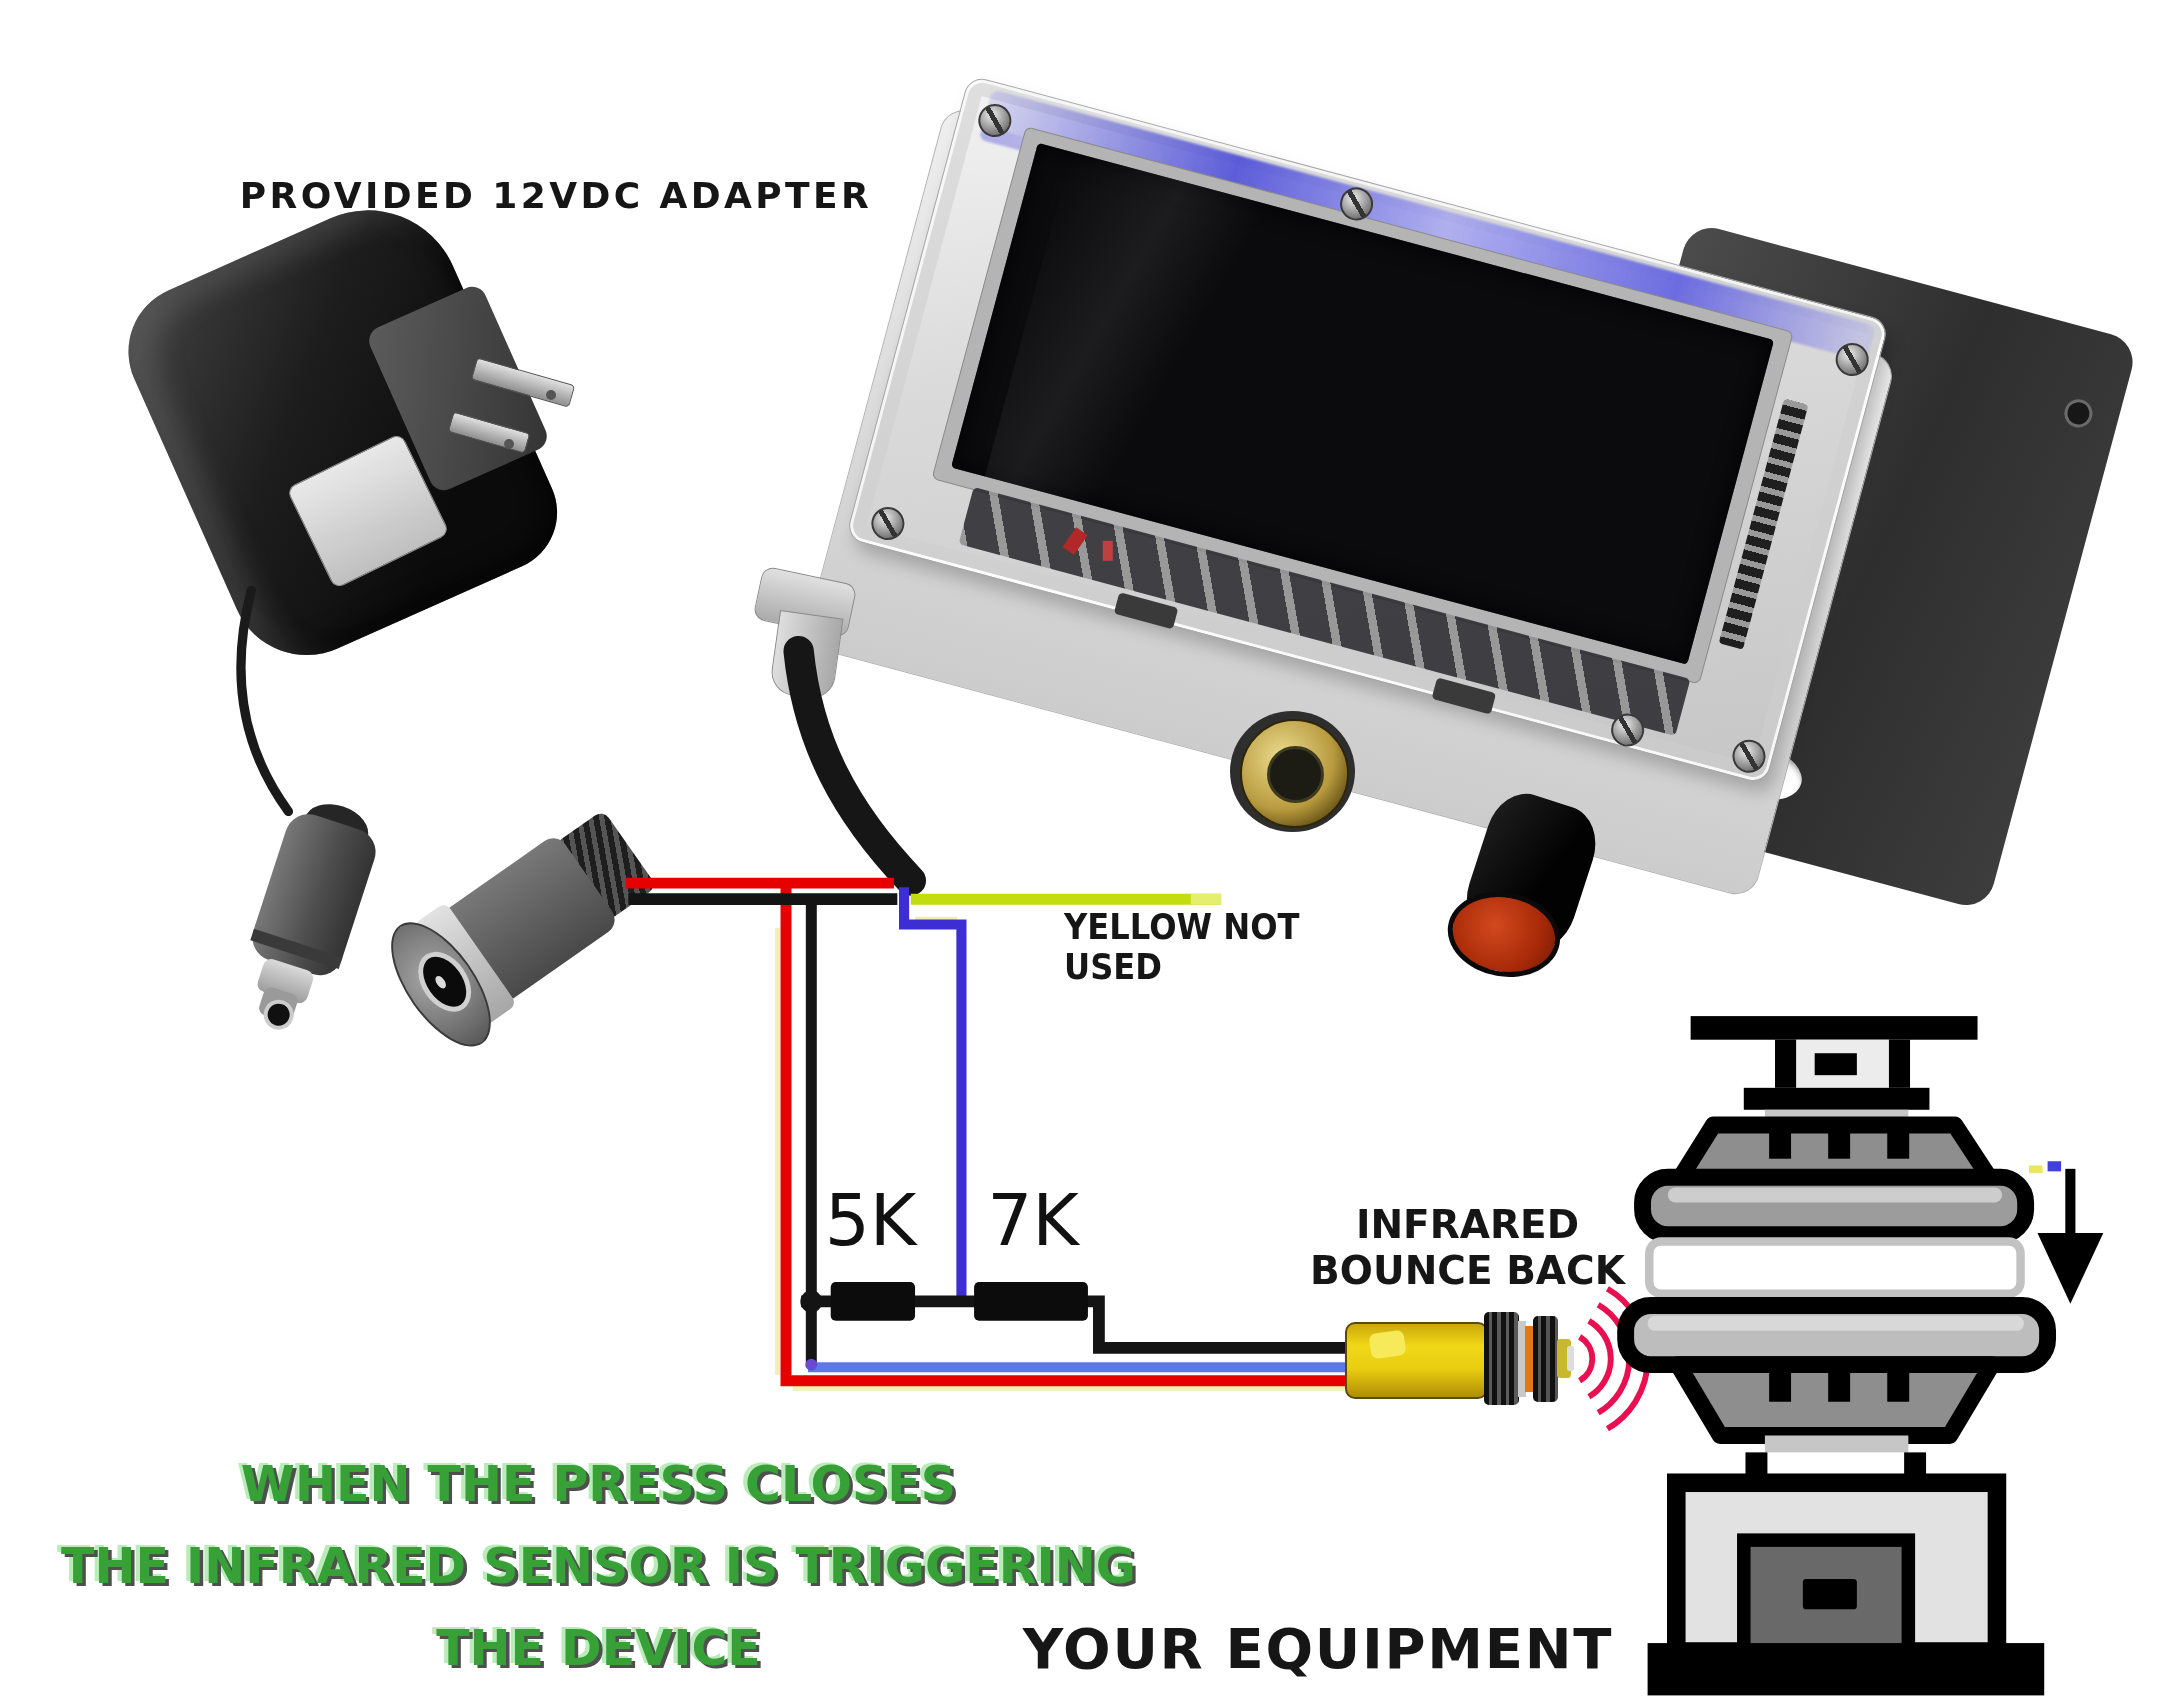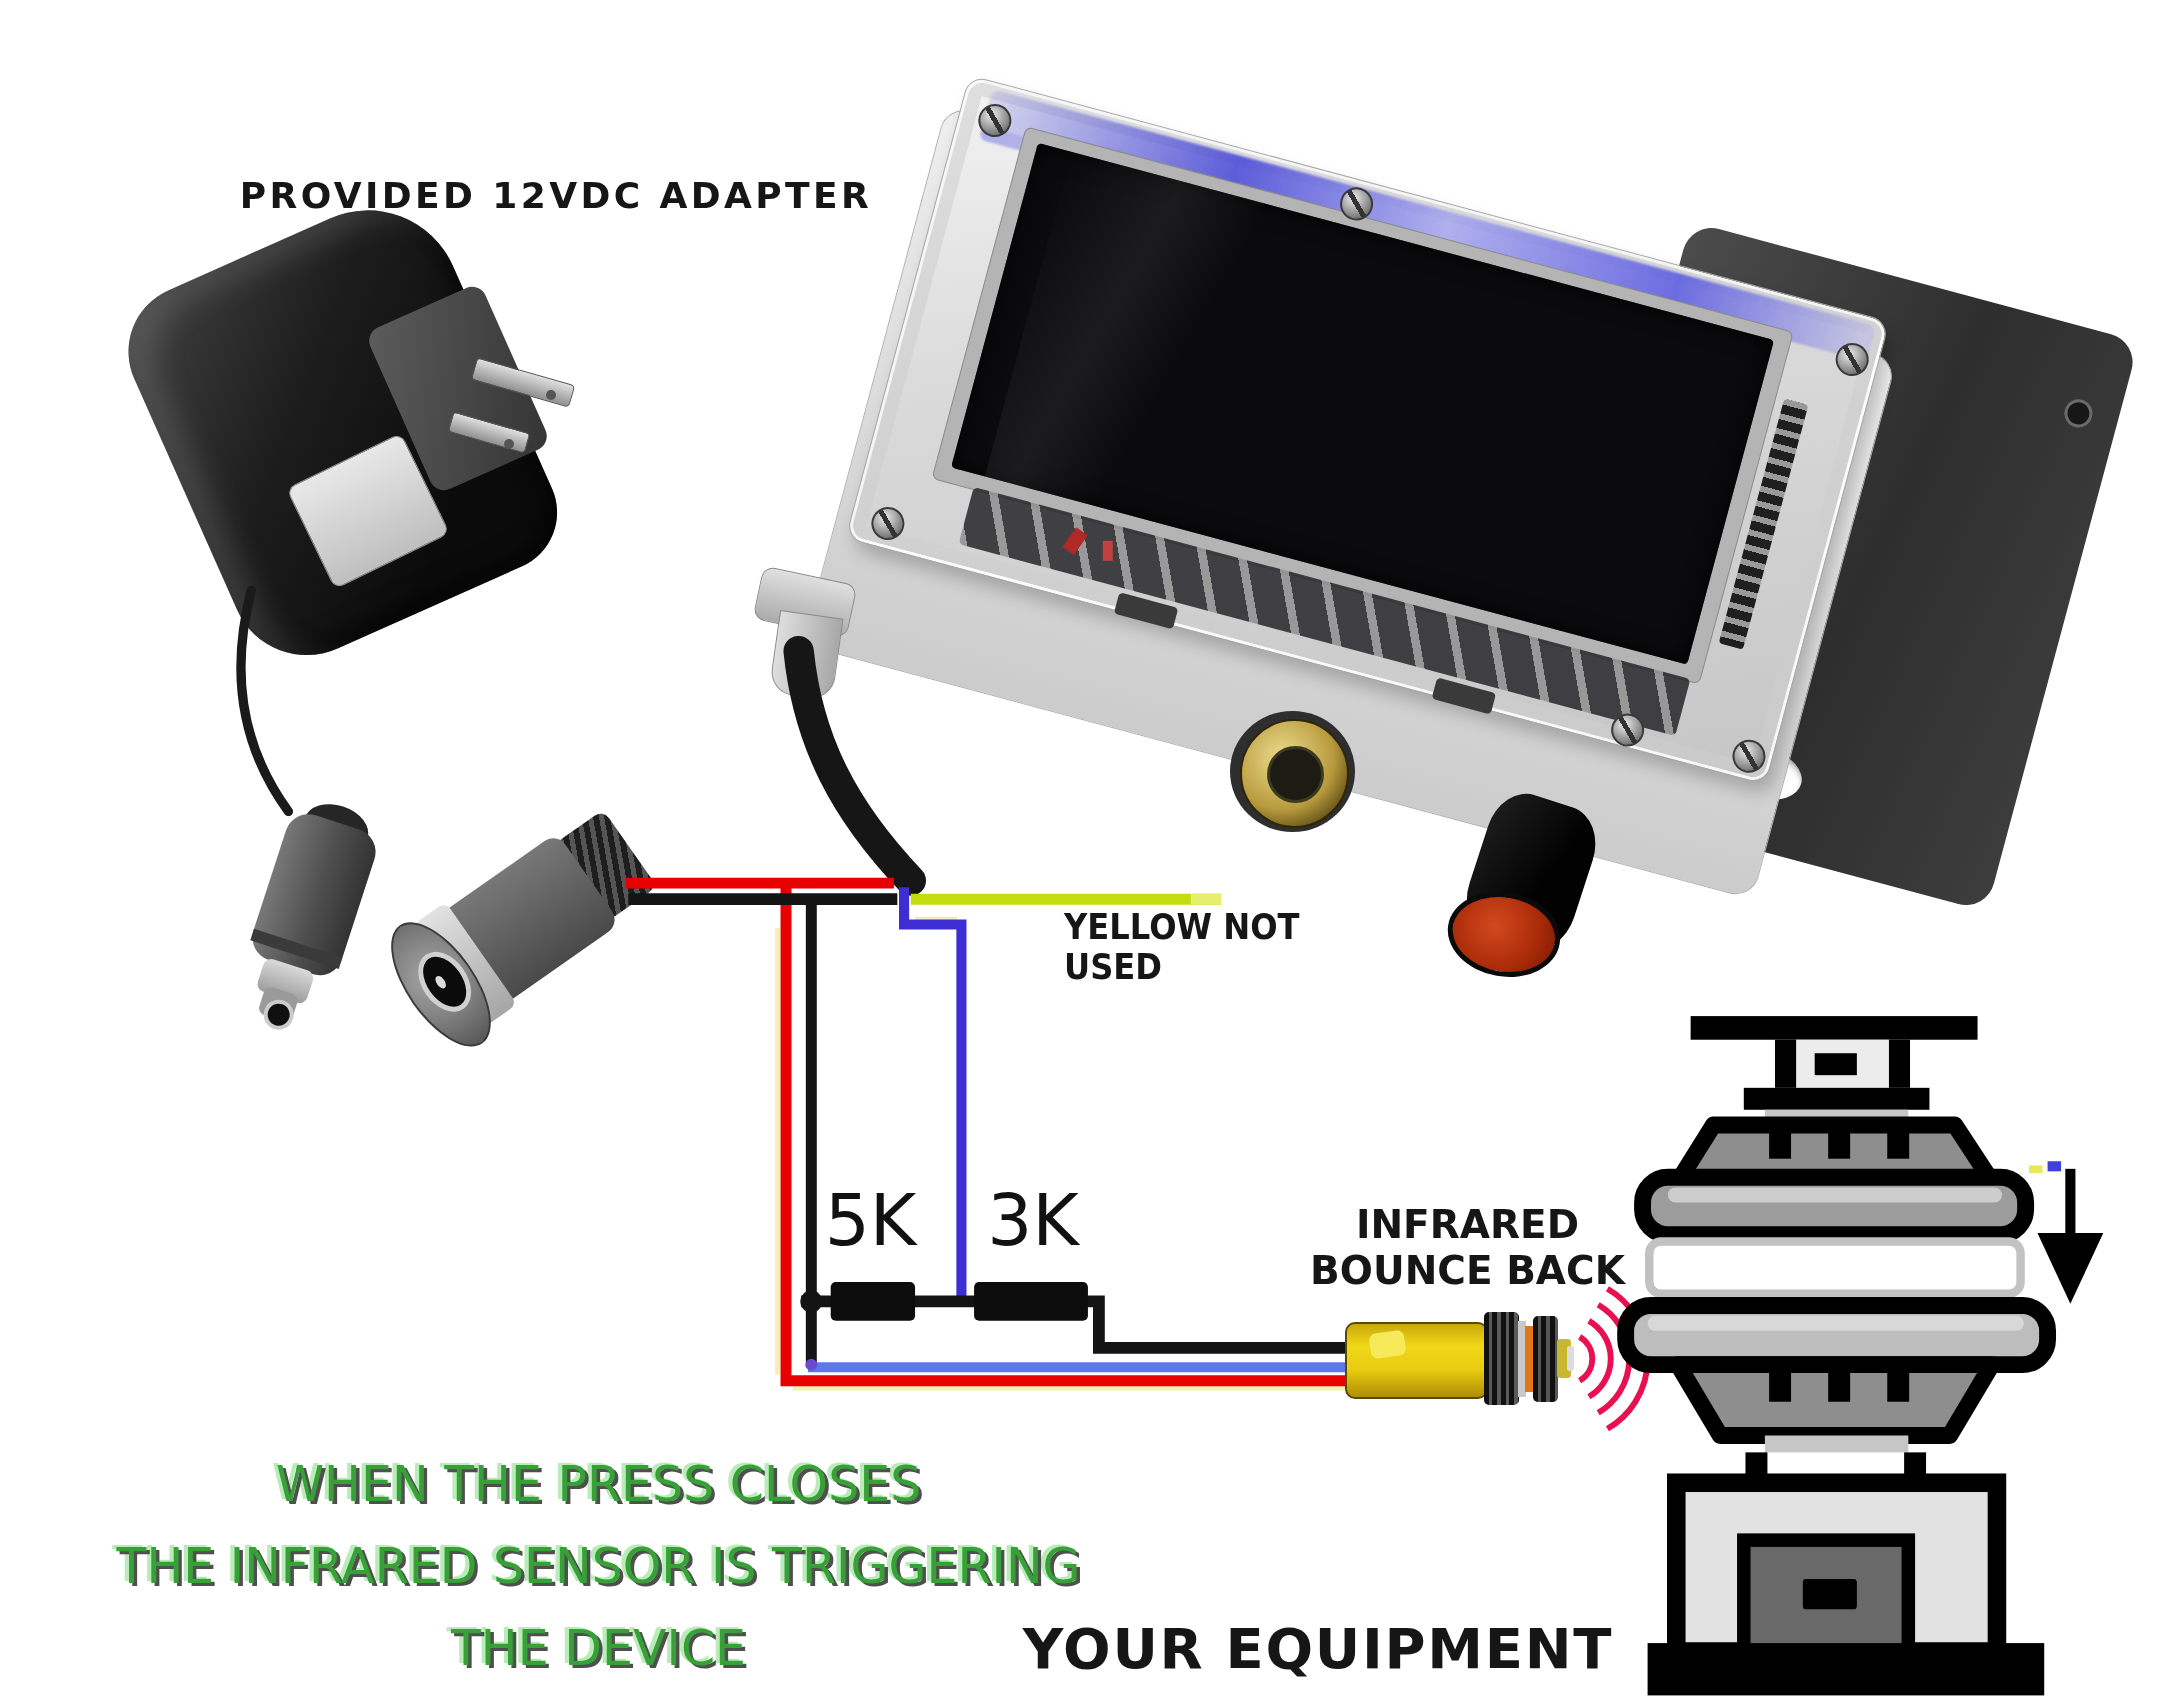--- a/index.html
+++ b/index.html
@@ -9,21 +9,21 @@
   .lbl{position:absolute;text-align:center;font-weight:600;color:#161616;}
 
   
   .adapter-label{left:143px;top:175px;width:826px;font-size:36px;letter-spacing:3.4px;}
   .yellow-note{left:1064px;top:907px;width:337px;font-size:35px;letter-spacing:0px;
                transform:scaleX(.92);transform-origin:left top;text-align:left;font-weight:600;}
   .r-label{font-size:71px;font-weight:400;color:#111;}
   .r1-label{left:803px;top:1179px;width:135px;}
   .r2-label{left:953px;top:1179px;width:160px;}
   .sensor-label{left:1278px;top:1202px;width:379px;font-size:39px;line-height:46px;font-weight:700;}
-  .caption{left:30px;top:1444px;width:1137px;font-size:49px;line-height:82px;font-weight:400;
+  .caption{left:30px;top:1444px;width:1137px;font-size:49px;line-height:82px;font-weight:700;
            color:var(--c-green,#37a037);
            text-shadow:3.4px 3.4px 0 #4f4f4f,-4.2px -2.5px 0 #b9ecb9;}
   .equipment-label{left:1004px;top:1616px;width:628px;font-size:56px;letter-spacing:1.7px;font-weight:600;}
 
   
   .adapter-body{left:173px;top:232px;width:337px;height:396px;transform:rotate(-24deg);
     border-radius:67px 93px 59px 76px;
     background:linear-gradient(135deg,#454545,#1d1d1d 40%,#0b0b0b 75%);
     box-shadow:inset 22px 17px 29px rgba(170,170,170,.22), inset -8.4px -11.8px 22px rgba(0,0,0,.6);}
   .adapter-face{left:395px;top:300px;width:126px;height:177px;transform:rotate(-24deg);
@@ -272,21 +272,21 @@
     <rect x="1954" y="1948" width="470" height="62" fill="#000"></rect>
     <rect x="2406" y="1382" width="16" height="9" fill="#e8e85a"></rect>
     <rect x="2428" y="1377" width="16" height="12" fill="#4040dd"></rect>
     <line x1="2455" y1="1386" x2="2455" y2="1468" stroke="#000" stroke-width="12"></line>
     <polygon points="2416,1462 2494,1462 2455,1546" fill="#000"></polygon>
   </svg>
 
   <div class="lbl adapter-label">PROVIDED 12VDC ADAPTER</div>
   <div class="lbl yellow-note">YELLOW NOT USED</div>
   <div class="lbl r-label r1-label">5K</div>
-  <div class="lbl r-label r2-label">3K</div>
+  <div class="lbl r-label r2-label">7K</div>
   <div class="lbl sensor-label">
     <div>INFRARED</div>
     <div>BOUNCE BACK</div>
   </div>
   <div class="lbl caption">
     <div>WHEN THE PRESS CLOSES</div>
     <div>THE INFRARED SENSOR IS TRIGGERING</div>
     <div>THE DEVICE</div>
   </div>
   <div class="lbl equipment-label">YOUR EQUIPMENT</div>

